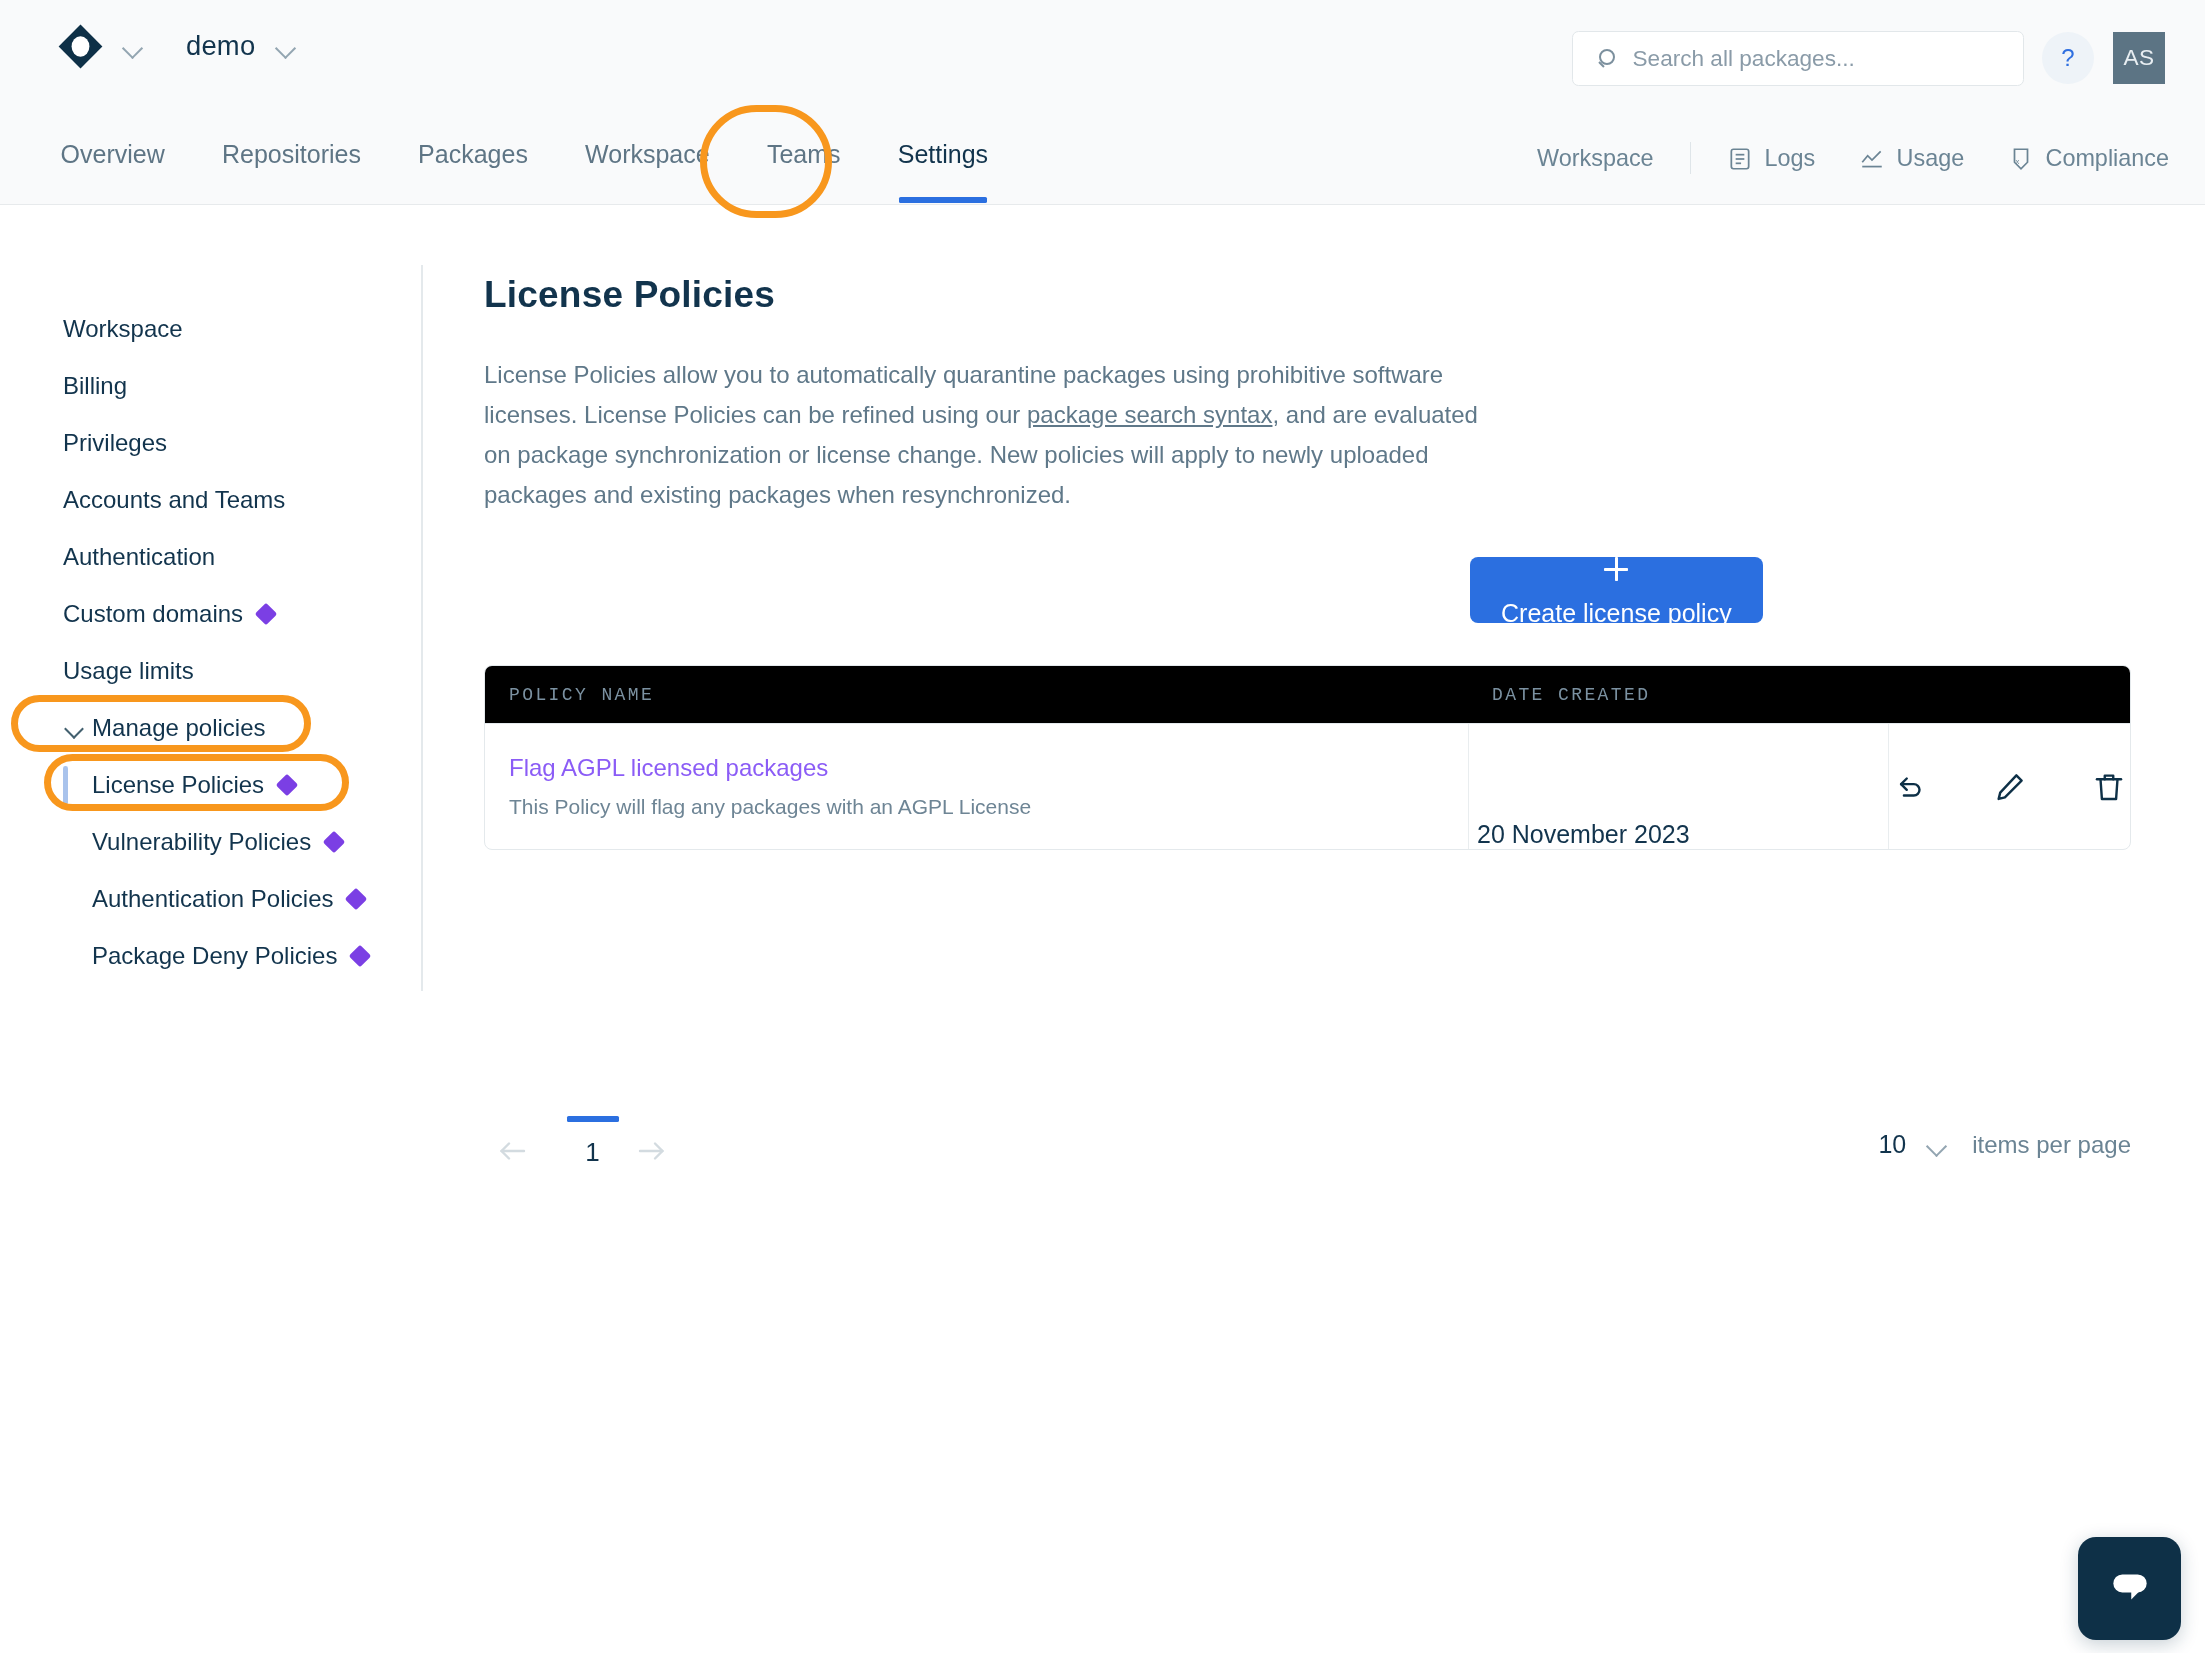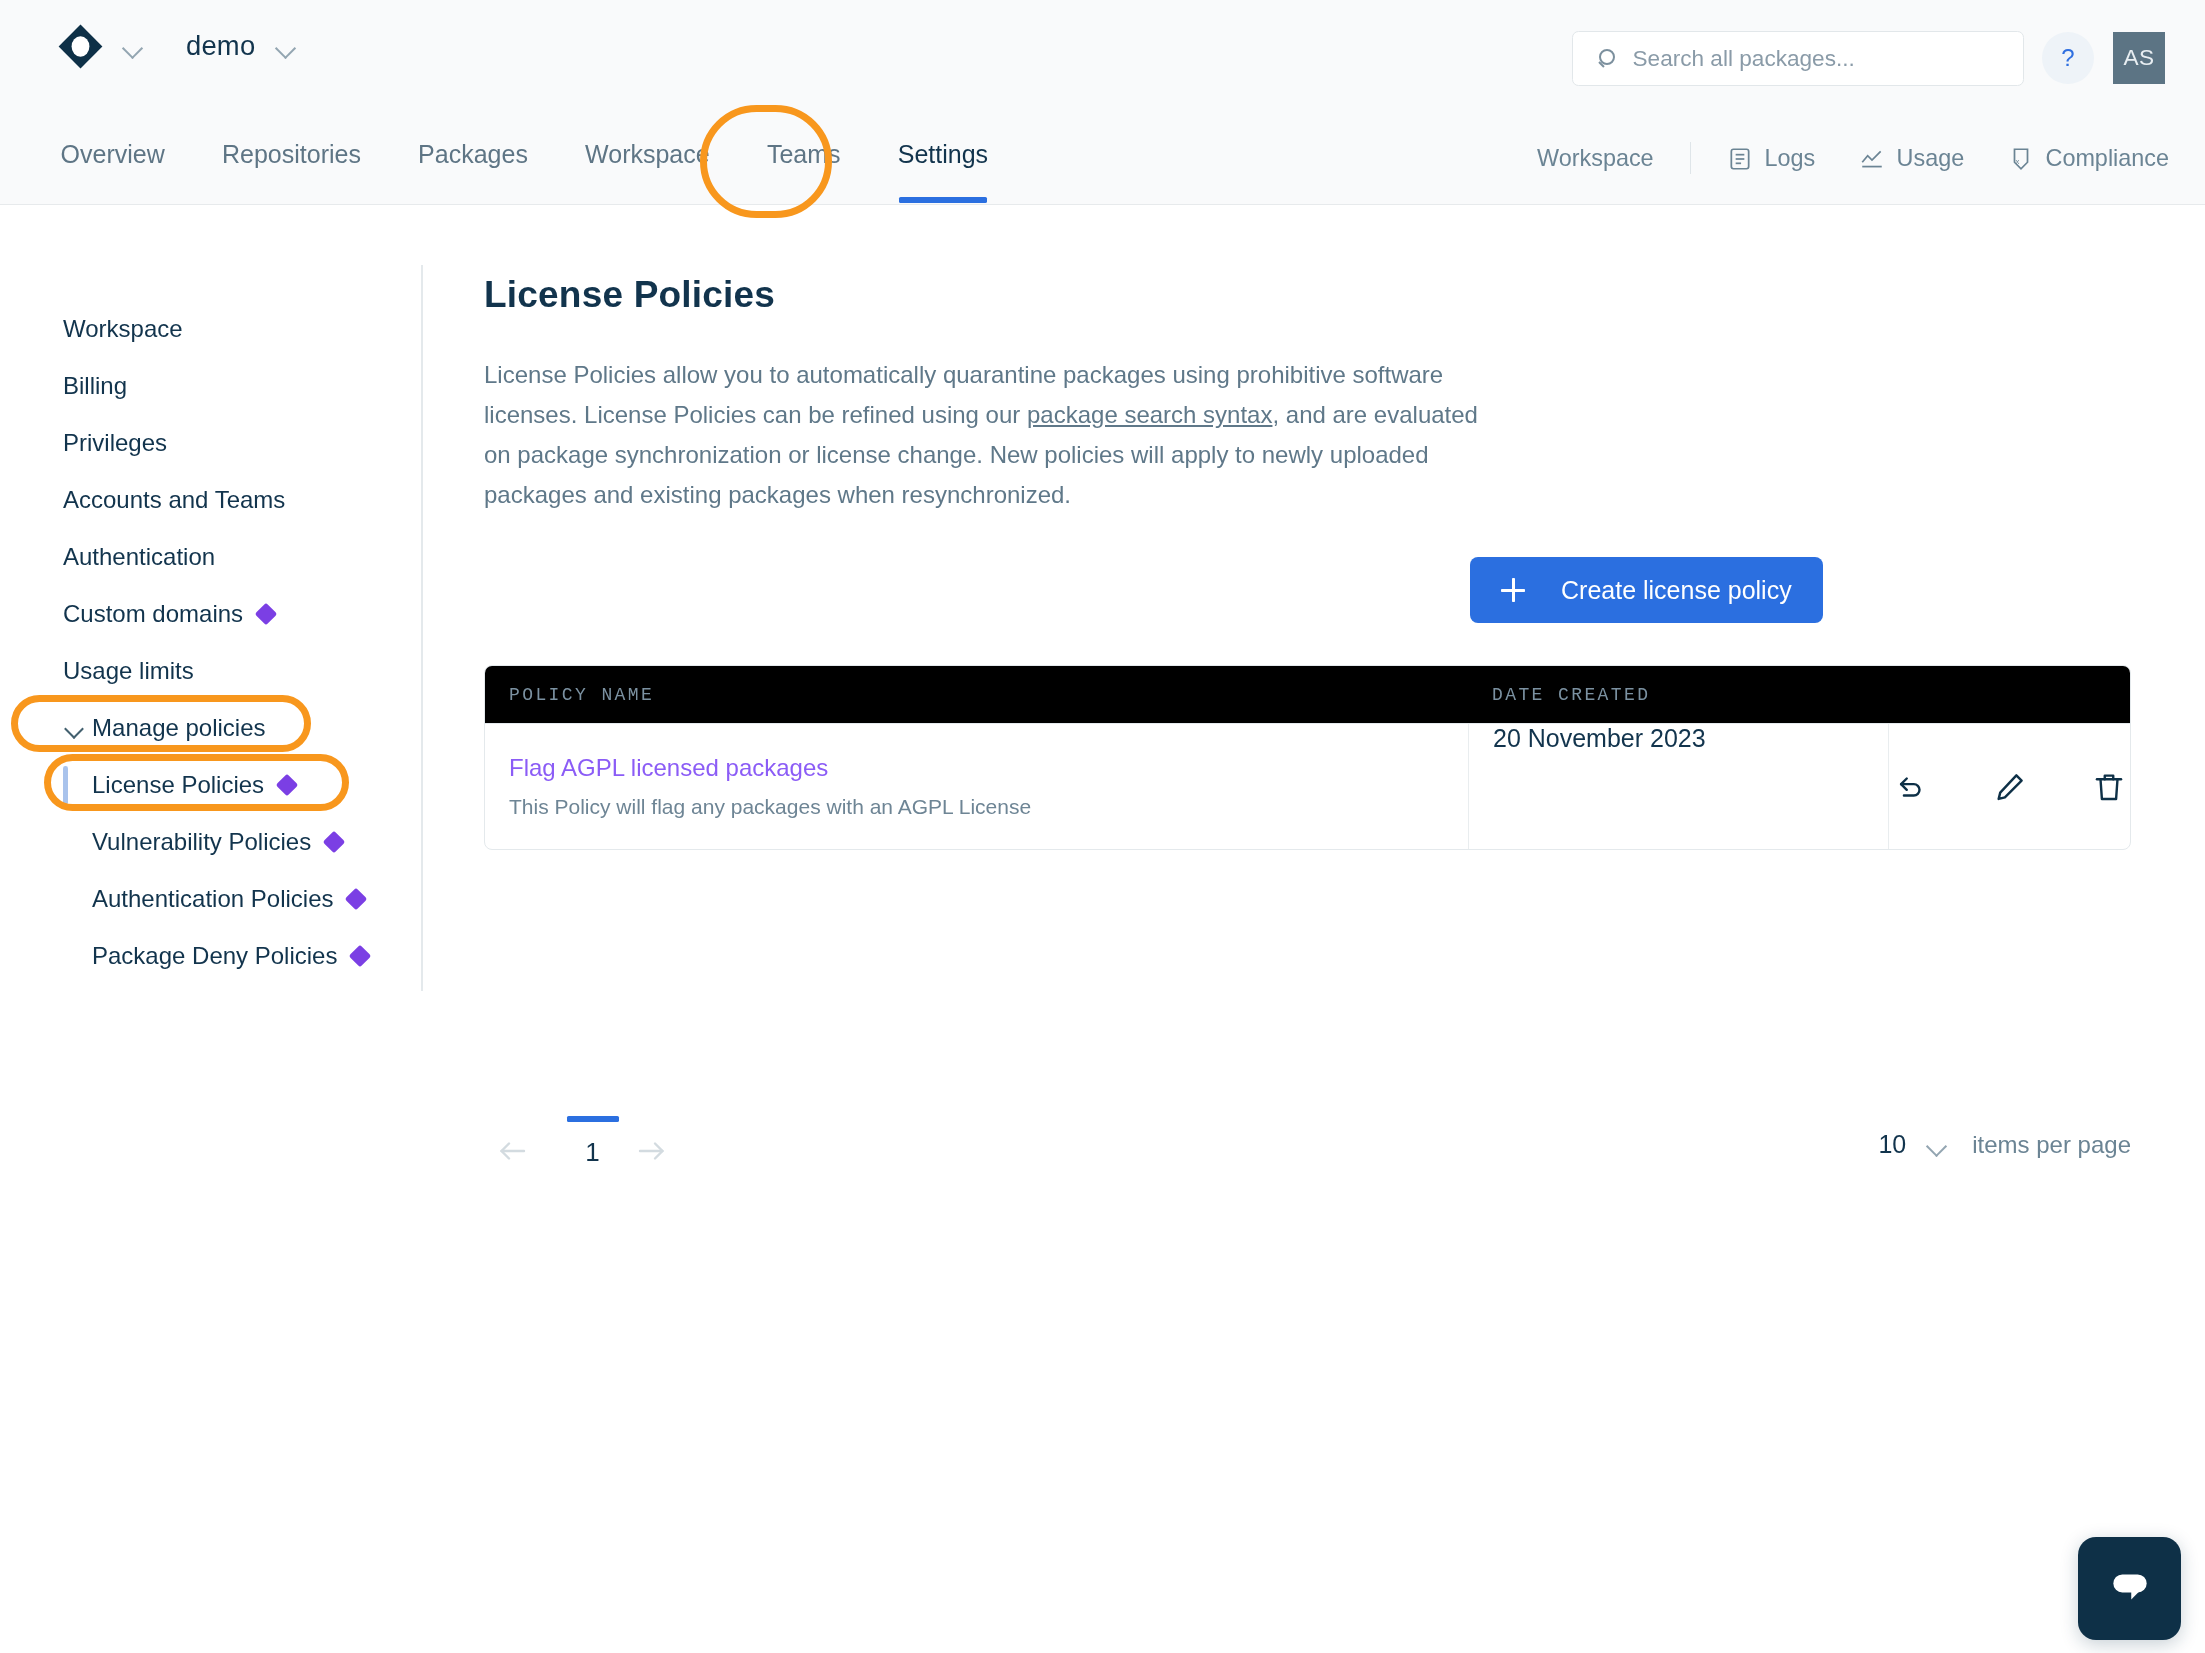--- a/index.html
+++ b/index.html
@@ -119,22 +119,22 @@
   .page-title { font-size: 37px; color: #12344D; font-weight: 700; letter-spacing: 0.2px; }
   .page-desc {
     margin-top: 39px; font-size: 24px; line-height: 40px; color: #5F7889;
     width: 1017px;
   }
   .page-desc a { color: #5F7889; text-decoration: underline; }
 
   .create-btn {
     position: absolute; left: 986px; top: 283px;
     height: 66px; padding: 0 31px; border-radius: 8px; background: #2B6FE0;
-    display: flex; align-items: center; gap: 36px;
-    color: #ffffff; font-size: 25px; white-space: nowrap;
+    display: flex; align-items: center; gap: 18px;
+    color: #ffffff; font-size: 25px; white-space: nowrap; flex-direction: column;
   }
   .plus { width: 24px; height: 24px; position: relative; flex: none; }
   .plus::before, .plus::after {
     content:""; position:absolute; background:#fff; border-radius:0.8px;
   }
   .plus::before { left: 0; top: 10.5px; width: 24px; height: 3.2px; }
   .plus::after { left: 10.5px; top: 0; width: 3.2px; height: 24px; }
 
   
   .table {
@@ -150,22 +150,22 @@
     font-family: "Liberation Mono", monospace;
     font-size: 18px; color: #7B91A1; letter-spacing: 2.4px;
     display: flex; align-items: center;
   }
   .col-name { width: 983px; padding-left: 24px; }
   .col-date { width: 420px; padding-left: 24px; }
   .col-act  { flex: 1; }
   .t-row { display: flex; min-height: 125px; }
   .cell { display: flex; flex-direction: column; justify-content: center; }
   .cell.name { width: 983px; padding-left: 24px; }
-  .cell.date { width: 420px; padding-left: 24px; border-left: 1.6px solid #E9EDEF;
-               justify-content: flex-start; }
+  .cell.date { width: 420px; padding-left: 8px; border-left: 1.6px solid #E9EDEF;
+               justify-content: flex-end; }
   .cell.act  { flex: 1; border-left: 1.6px solid #E9EDEF;
                flex-direction: row; align-items: center; justify-content: center; gap: 65px; }
   .pol-name { font-size: 24px; color: #8b5cf6; font-weight: 400; }
   .pol-desc { font-size: 21px; color: #6E8595; margin-top: 13px; }
   .date-val { font-size: 25px; color: #12344D; }
   .act-icon { width: 34px; height: 34px; }
 
   
   .pager { position: absolute; left: 0px; top: 856px; width: 1647px; height: 57px; }
   .arrow { position: absolute; width: 36px; height: 36px; }

